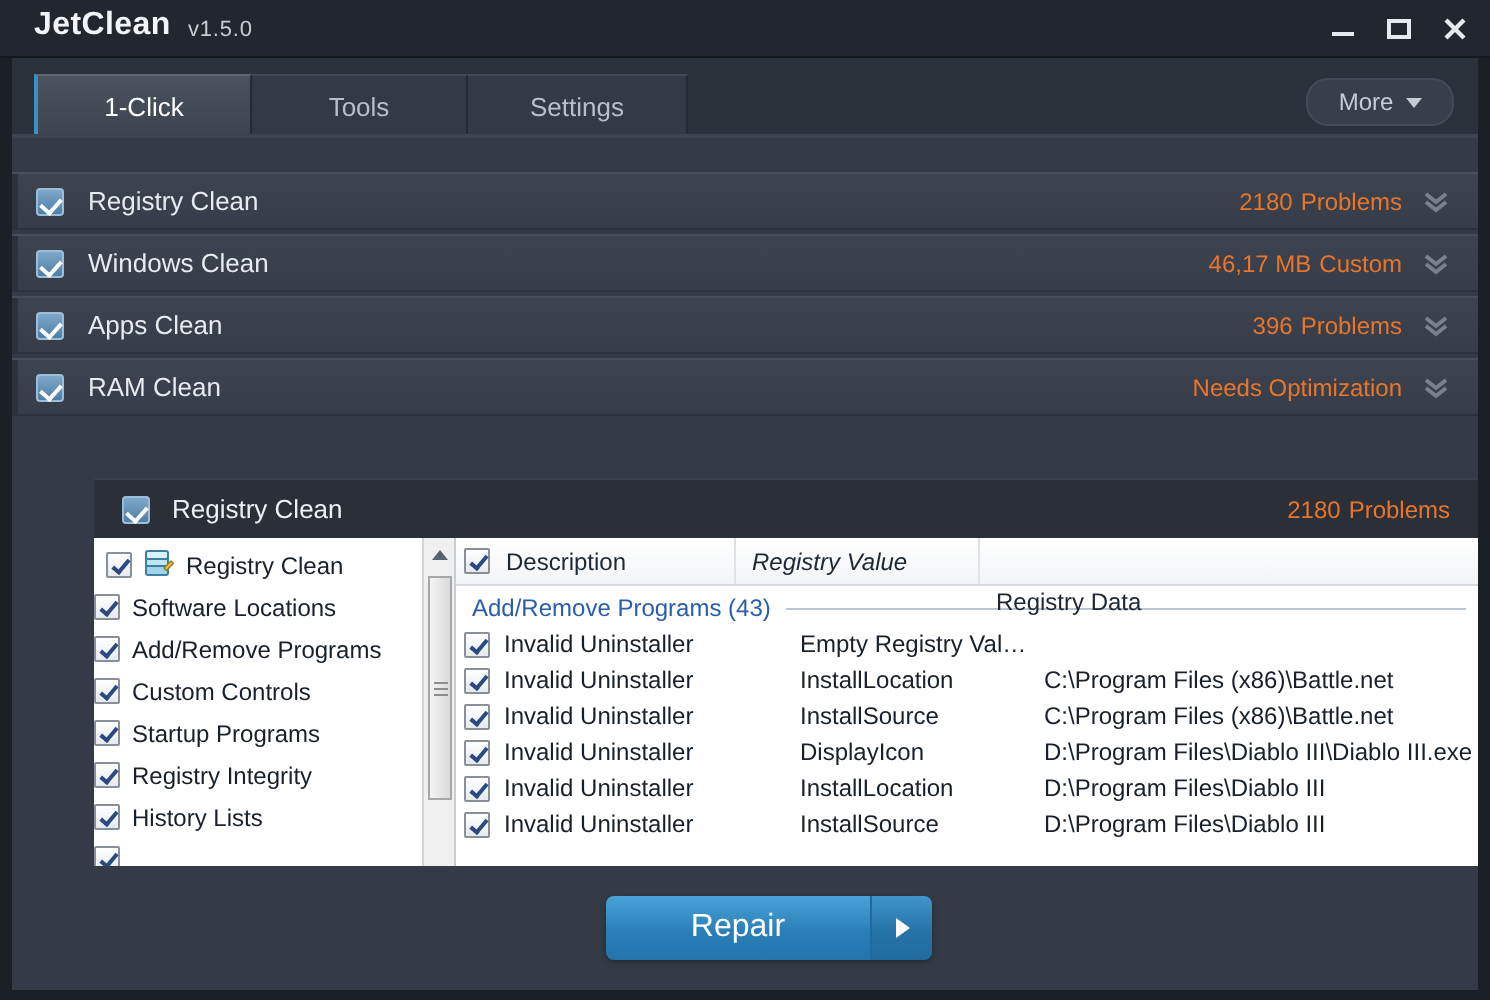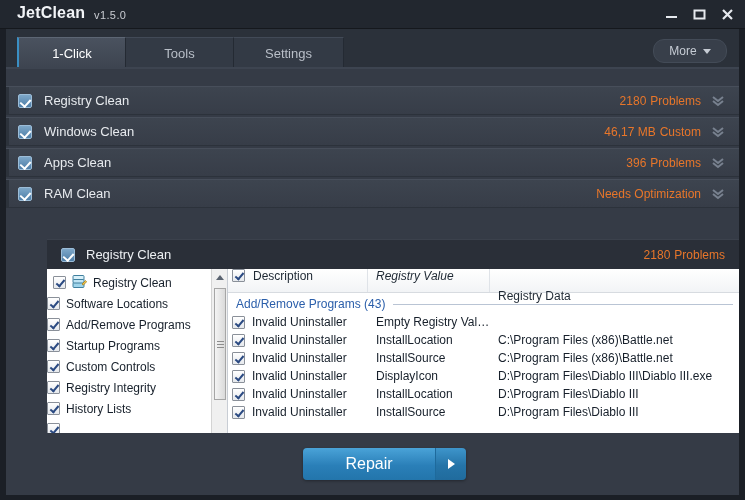--- a/index.html
+++ b/index.html
@@ -309,21 +309,21 @@
     height: 23px;
     background: linear-gradient(#ffffff, #f2f4f6);
     border-bottom: 1px solid #d7dbe0;
     display: flex; align-items: center;
     font-size: 12px;
     color: #1e2833;
   }
   .th {
     position: relative;
     height: 23px;
-    display: flex; 
+    display: flex; align-items: center;
     box-sizing: border-box;
     padding-left: 8px;
     border-right: 1px solid #dfe3e8;
     cursor: default;
   }
   .th.c0 { width: 140px; padding-left: 4px; }
   .th.c1 { width: 122px; font-style: italic; }
   .th.c2 { flex: 1; border-right: none; margin-top: 40px; }
   .th .wcb { margin-right: 8px; }
 
@@ -350,21 +350,21 @@
     cursor: default;
     white-space: nowrap;
   }
   .td {
     box-sizing: border-box;
     overflow: hidden;
     text-overflow: ellipsis;
   }
   .td.c0 { width: 140px; padding-left: 4px; display: flex; align-items: center; }
   .td.c0 .wcb { margin-right: 7px; }
-  .td.c1 { width: 122px; padding-left: 8px; }
+  .td.c1 { width: 122px; padding-left: 8px; margin-left: 24px; }
   .td.c2 { flex: 1; padding-left: 8px; }
 
   
   .repair {
     position: absolute; left: 297px; top: 379px;
     width: 163px; height: 32px;
     border-radius: 4px;
     display: flex;
     cursor: default;
     box-shadow: 0 1px 3px rgba(0,0,0,0.35);
@@ -536,26 +536,26 @@
               <span class="tree-label">Software Locations</span>
             </div>
 
             <div class="tree-item child">
               <span class="wcb"></span>
               <span class="tree-label">Add/Remove Programs</span>
             </div>
 
             <div class="tree-item child">
               <span class="wcb"></span>
+              <span class="tree-label">Custom Controls</span>
+            </div>
+
+            <div class="tree-item child">
+              <span class="wcb"></span>
               <span class="tree-label">Startup Programs</span>
-            </div>
-
-            <div class="tree-item child">
-              <span class="wcb"></span>
-              <span class="tree-label">Custom Controls</span>
             </div>
 
             <div class="tree-item child">
               <span class="wcb"></span>
               <span class="tree-label">Registry Integrity</span>
             </div>
 
             <div class="tree-item child">
               <span class="wcb"></span>
               <span class="tree-label">History Lists</span>

